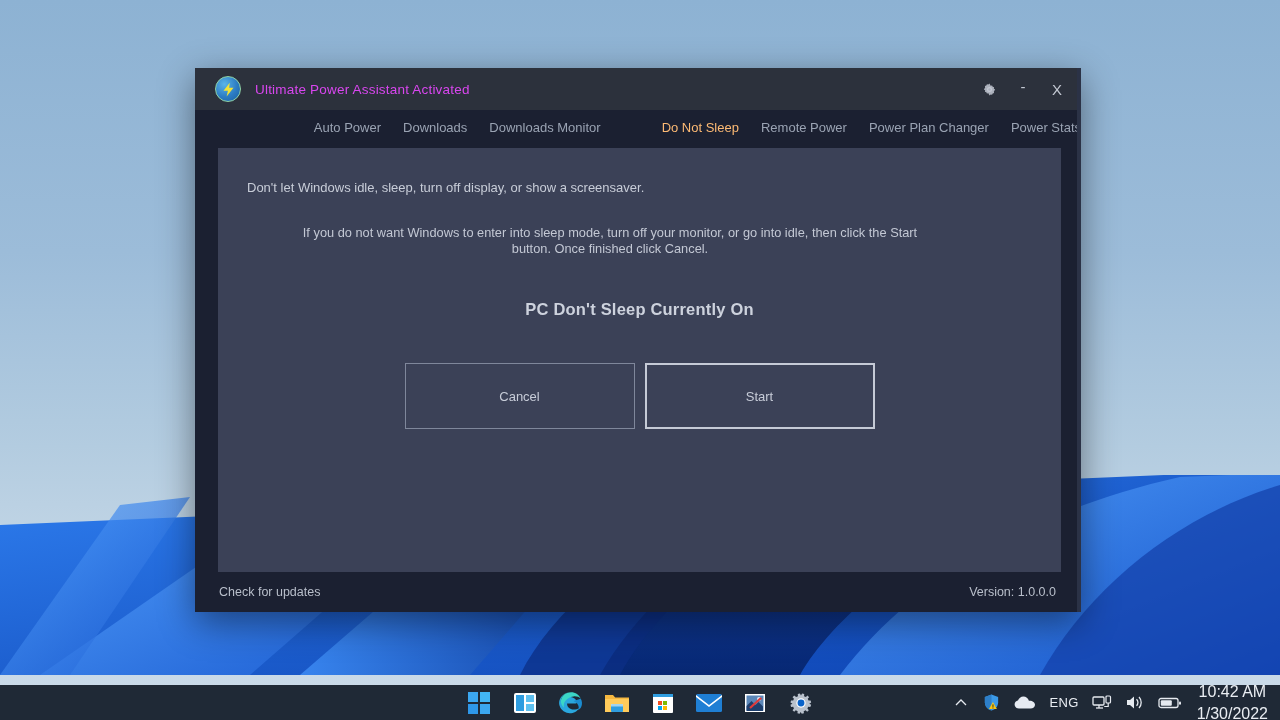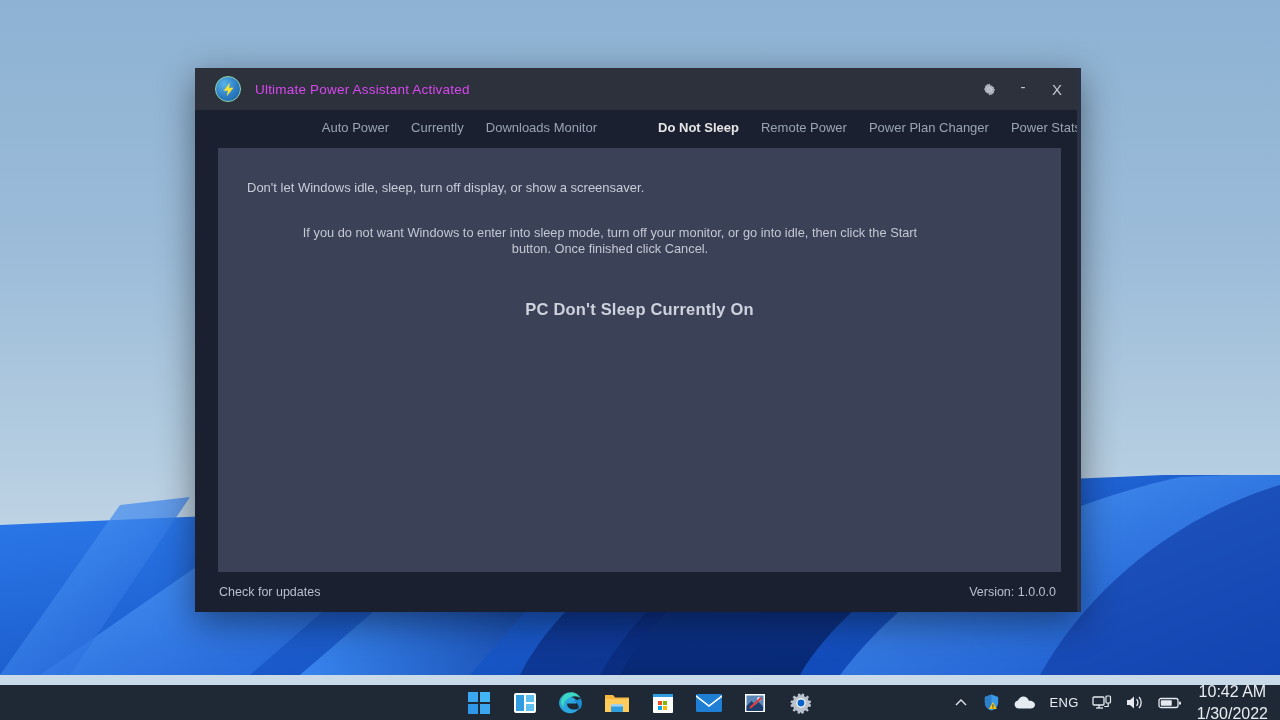--- a/index.html
+++ b/index.html
@@ -73,21 +73,21 @@
     height:34px; flex:0 0 34px;
     background:#1b2031;
     display:flex; align-items:center;
     padding-left:24px; gap:22px;justify-content:flex-end;
   }
   .tab {
     color:#9aa3b3; font-size:13px; white-space:nowrap;
     cursor:pointer; background:none; border:none;
     font-family:"Liberation Sans", sans-serif;
   }
-  .tab.active { color:#e5e5e5; font-weight:bold;padding-left:39px; }
+  .tab.active { color:#fdba74; font-weight:normal;padding-left:39px; }
 
   
   #panel {
     margin:4px 20px 0 23px;
     flex:1 1 auto;
     background:#3b4157;
     position:relative;
     overflow:hidden;
   }
   #lead-text {
@@ -226,32 +226,36 @@
             <path d="M21 12l-2-1.2.3-2.3-2.2-.9-1-2.1-2.3.5L12 2.5 10.2 4l-2.3-.5-1 2.1-2.2.9.3 2.3L3 12l2 1.2-.3 2.3 2.2.9 1 2.1 2.3-.5L12 21.5 13.8 20l2.3.5 1-2.1 2.2-.9-.3-2.3L21 12z" opacity=".85"></path>
           </svg>
       </button>
       <button class="winbtn min">-</button>
       <button class="winbtn close">X</button>
     </div>
   </div>
 
   <div id="tabstrip">
     <button class="tab">Auto Power</button>
-    <button class="tab">Currently</button>
+    <button class="tab">Downloads</button>
     <button class="tab">Downloads Monitor</button>
     <button class="tab active">Do Not Sleep</button>
     <button class="tab">Remote Power</button>
     <button class="tab">Power Plan Changer</button>
     <button class="tab">Power Stats</button>
   </div>
 
   <div id="panel">
     <div id="lead-text">Don't let Windows idle, sleep, turn off display, or show a screensaver.</div>
     <div id="sub-text">If you do not want Windows to enter into sleep mode, turn off your monitor, or go into idle, then click the Start button. Once finished click Cancel.</div>
     <div id="status-heading">PC Don't Sleep Currently On</div>
+    <div id="button-row">
+      <button class="actionbtn" id="cancel-button">Cancel</button>
+      <button class="actionbtn" id="start-button">Start</button>
+    </div>
   </div>
 
   <div id="footer">
     <button id="check-updates">Check for updates</button>
     <div id="version-label">Version: 1.0.0.0</div>
   </div>
 
   <div id="edge-strip"></div>
 </div>
 

